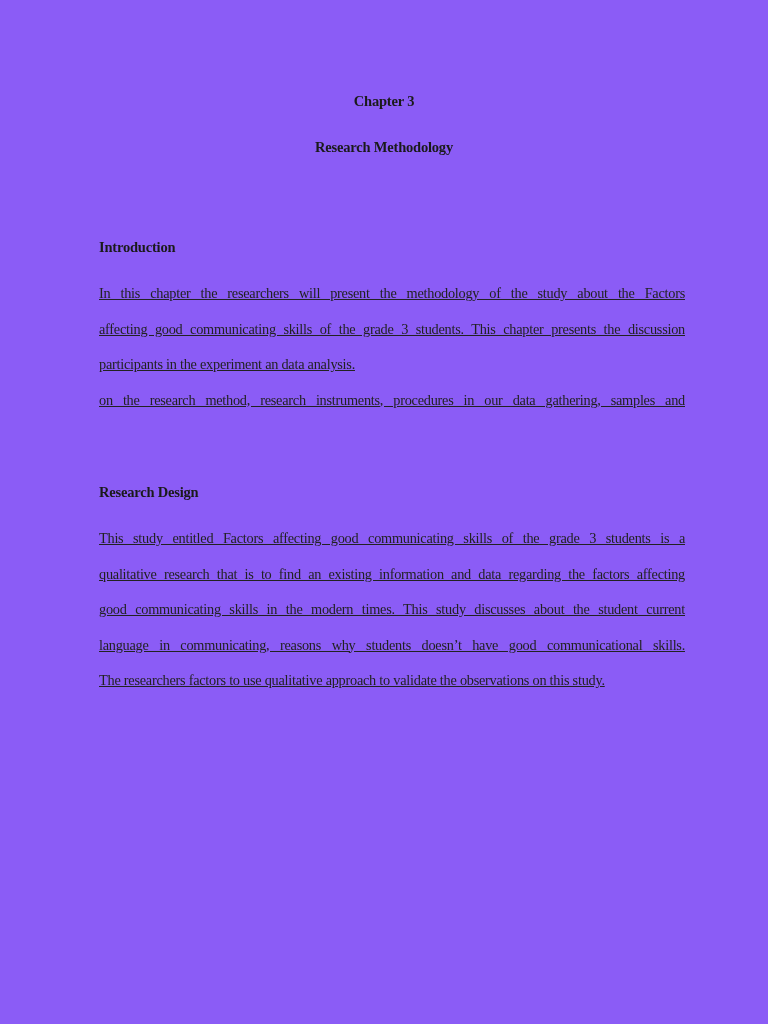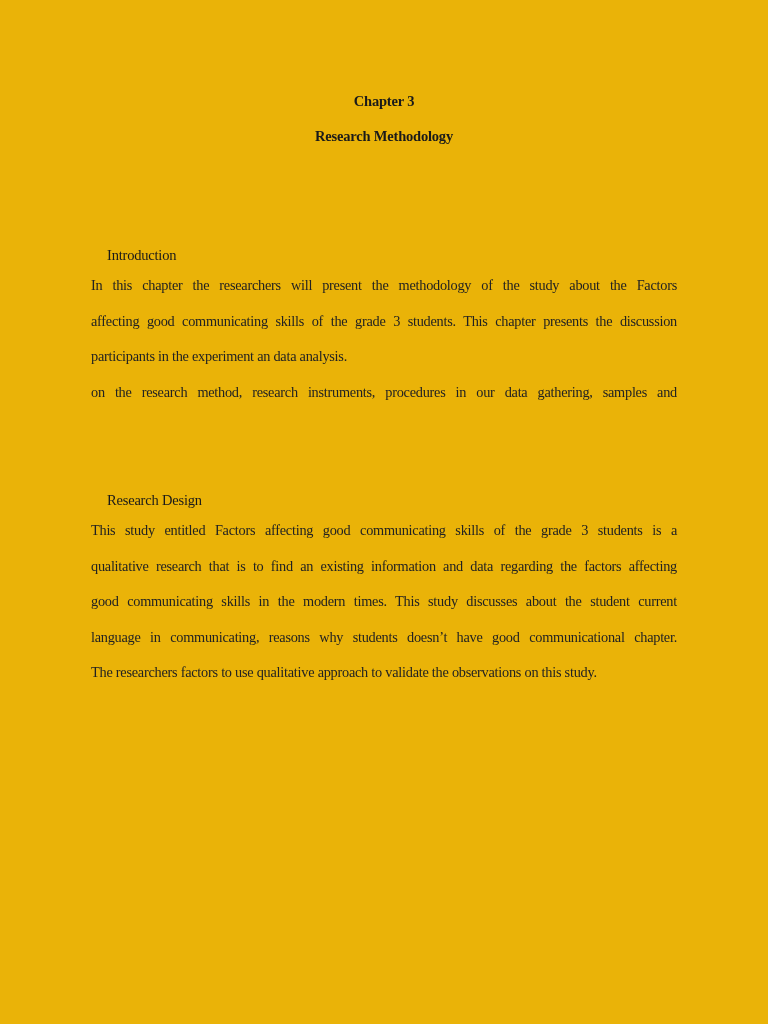--- a/index.html
+++ b/index.html
@@ -12,54 +12,55 @@
       height: 1024px;
       position: relative;
       overflow: hidden;
       font-family: "Liberation Serif", "DejaVu Serif", serif;
       color: #1a1a1a;
     }
     .page {
       position: absolute;
       left: 0; top: 0;
       width: 768px; height: 1024px;
-      background: #eab308;
+      background: #8b5cf6;
     }
     .title {
       position: absolute;
       left: 0;
       width: 768px;
       text-align: center;
       font-weight: bold;
       font-size: 14.5px;
       letter-spacing: -0.2px;
       margin: 0;
     }
     .chapter { top: 93px; }
-    .subtitle { top: 128px; }
+    .subtitle { top: 139px; }
     .heading {
       position: absolute;
       left: 91px;
-      font-weight: normal;
+      font-weight: bold;
       font-size: 14.5px;
       letter-spacing: -0.2px;
-      margin: 16px;
+      margin: 8px;
     }
     .h-intro { top: 231px; }
     .h-design { top: 476px; }
     .para {
       position: absolute;
       left: 91px;
       width: 586px;
-      margin: 0;
+      margin: 8px;
       font-size: 14.3px;
       line-height: 35.5px;
       text-align: justify;
       letter-spacing: -0.25px;
       color: #222;
+      text-decoration: underline;
     }
     .line {
       display: block;
       text-align: justify;
       text-align-last: justify;
       white-space: nowrap;
       height: 35.5px;
     }
     .line.last {
       text-align-last: left;
@@ -81,17 +82,17 @@
     <span class="line">affecting good communicating skills of the grade 3 students. This chapter presents the discussion</span>
     <span class="line last">participants in the experiment an data analysis.</span>
     <span class="line">on the research method, research instruments, procedures in our data gathering, samples and</span>
   </div>
 
   <h3 class="heading h-design">Research Design</h3>
   <div class="para p-design">
     <span class="line">This study entitled Factors affecting good communicating skills of the grade 3 students is a</span>
     <span class="line">qualitative research that is to find an existing information and data regarding the factors affecting</span>
     <span class="line">good communicating skills in the modern times. This study discusses about the student current</span>
-    <span class="line">language in communicating, reasons why students doesn’t have good communicational chapter.</span>
+    <span class="line">language in communicating, reasons why students doesn’t have good communicational skills.</span>
     <span class="line last">The researchers factors to use qualitative approach to validate the observations on this study.</span>
   </div>
 
 </div>
 
 </body></html>

